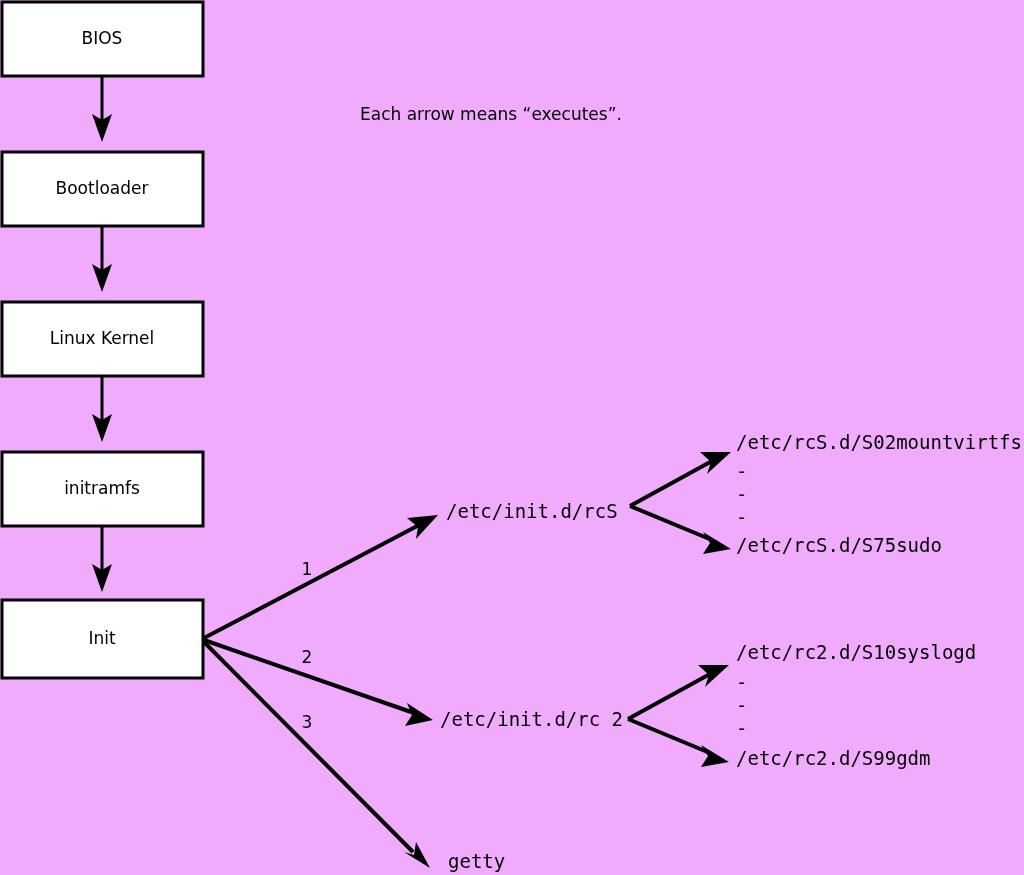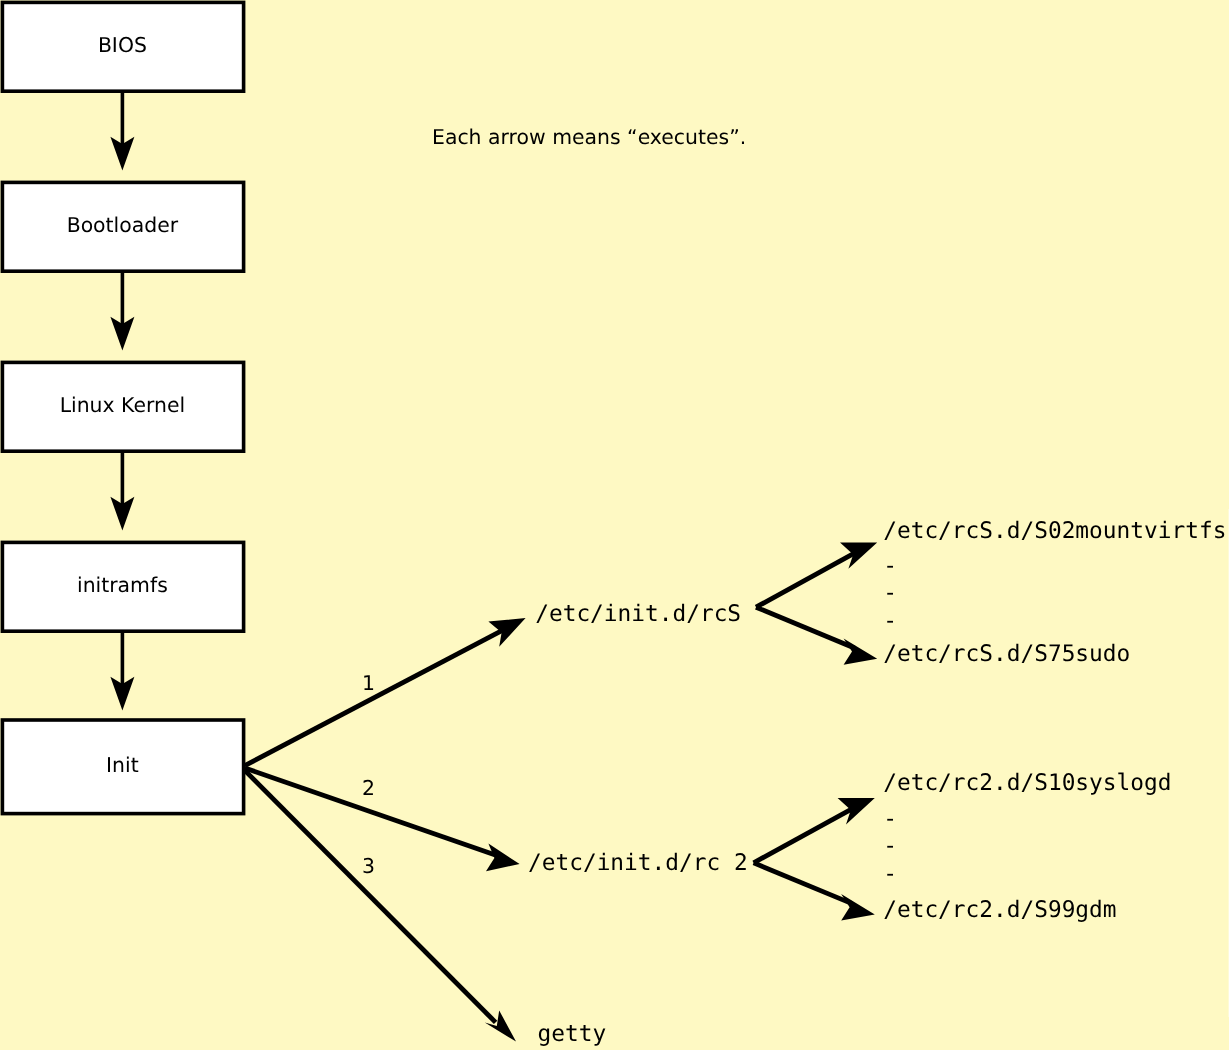--- a/index.html
+++ b/index.html
@@ -8,21 +8,21 @@
     padding: 0;
     background: #ffffff;
   }
   body {
     font-family: "DejaVu Sans", sans-serif;
   }
   #canvas {
     position: relative;
     width: 1024px;
     height: 875px;
-    background: #fef9c3;
+    background: #f0abfc;
     overflow: hidden;
   }
   #diagram-svg {
     position: absolute;
     top: 0;
     left: 0;
     width: 1024px;
     height: 875px;
   }
   .box-rect {

